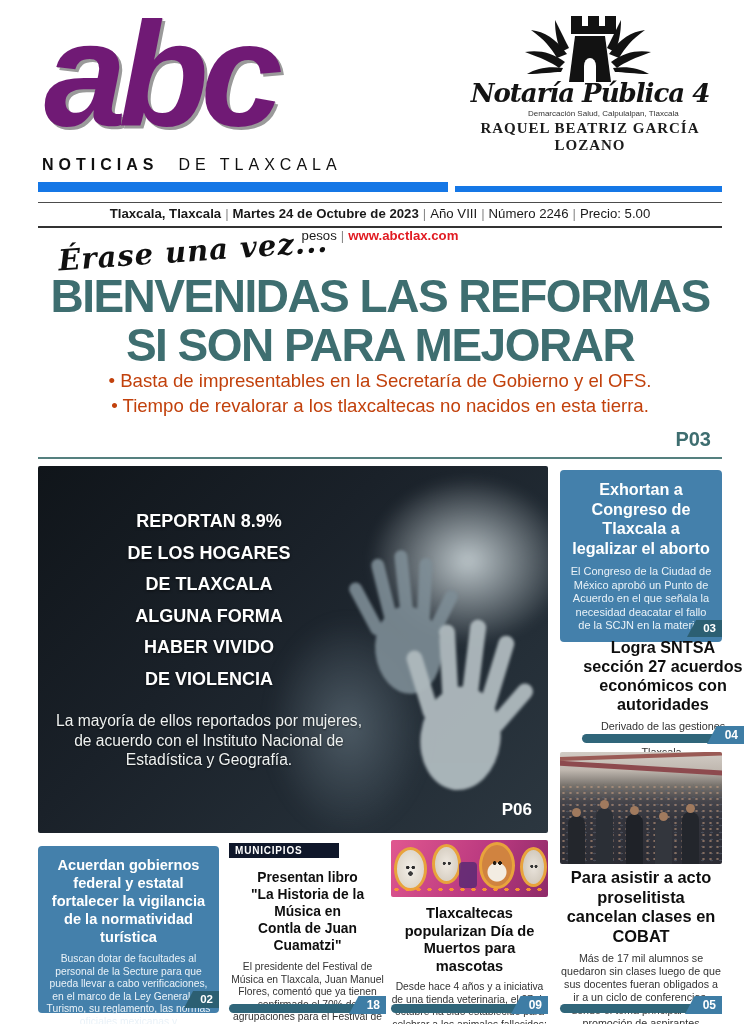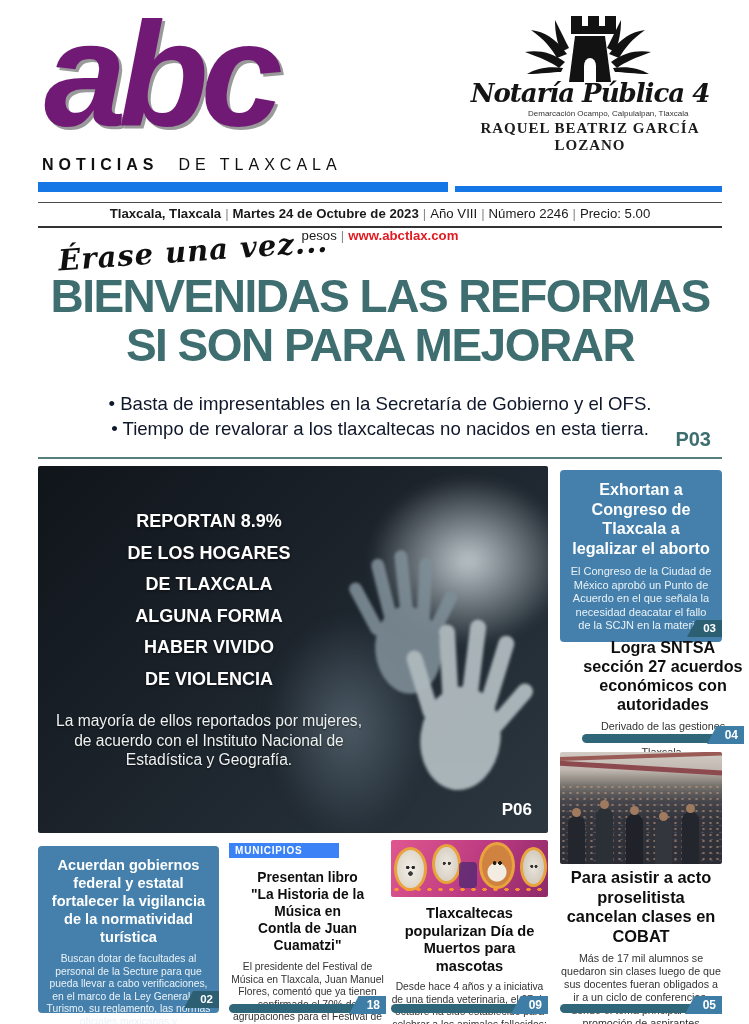--- a/index.html
+++ b/index.html
@@ -33,22 +33,22 @@
   .dateline .sep{color:#8a8a8a;font-weight:400;padding:0 4px;}
   .dateline .bold{font-weight:700;}
   .dateline .url{color:#e11b22;font-weight:700;text-decoration:none;}
 
   
   .kicker{left:58px;top:234px;font-family:"DejaVu Serif",serif;font-style:italic;
           font-weight:700;font-size:29px;color:#101010;transform:rotate(-4deg);
           letter-spacing:1px;}
   .lead-h1{left:38px;top:272px;width:684px;text-align:center;font-weight:800;
            font-size:46px;line-height:49px;letter-spacing:-1.5px;color:#3e6e70;}
-  .lead-bullets{left:38px;top:391px;width:684px;text-align:center;font-size:18.6px;
-                line-height:25px;color:#0f172a;font-weight:500;}
+  .lead-bullets{left:38px;top:368px;width:684px;text-align:center;font-size:18.6px;
+                line-height:25px;color:#c2410c;font-weight:500;}
   .lead-p{top:428px;right:38px;color:#3e6e70;font-weight:800;font-size:20px;}
   .lead-rule{left:38px;top:457px;width:684px;border-top:2px solid #55807f;height:0;}
 
   
   .feature{left:38px;top:466px;width:510px;height:367px;border-radius:2px;overflow:hidden;
            background:linear-gradient(135deg,#10151a 0%,#1a2129 40%,#242e37 75%,#2c3740 100%);}
   .feature .blob-light{position:absolute;left:330px;top:10px;width:200px;height:170px;
            background:radial-gradient(ellipse at center,rgba(216,226,229,.85) 0%,rgba(216,226,229,0) 70%);
            filter:blur(6px);}
   .feature .blob-mid{position:absolute;left:230px;top:150px;width:160px;height:220px;
@@ -100,21 +100,21 @@
   .cobat{top:868px;height:146px;}
   .cobat .h{font-size:16.4px;line-height:19.5px;}
   .cobat .s{font-size:10.7px;line-height:13px;margin-top:6px;}
 
   
   .tourism{left:38px;top:846px;width:181px;height:167px;}
   .tourism .h{font-size:14.6px;line-height:18px;}
   .tourism .s{font-size:10.3px;line-height:12.6px;}
 
   .muni{left:229px;top:840px;width:157px;height:174px;}
-  .muni-label{display:inline-block;background:#3b82f6;color:#fff;font-size:10px;
+  .muni-label{display:inline-block;background:#0f172a;color:#fff;font-size:10px;
               font-weight:700;letter-spacing:.8px;height:15px;line-height:15px;
               padding:0 8px 0 6px;min-width:110px;box-sizing:border-box;text-align:left;}
   .muni .h{font-size:13.8px;line-height:17px;margin-top:11px;}
   .muni .s{font-size:10.3px;line-height:12.6px;margin-top:7px;}
 
   .pets{left:391px;top:840px;width:157px;height:174px;}
   .pets-photo{position:relative;width:157px;height:57px;overflow:hidden;border-radius:2px;
         background:linear-gradient(115deg,#e0578f 0%,#bb3a80 55%,#8e2a68 100%);}
   .pets-photo::after{content:"";position:absolute;left:0;right:0;bottom:0;height:12px;opacity:.9;
         background-image:radial-gradient(#ff9a2e 2px,transparent 2.4px);background-size:11px 9px;}
@@ -156,21 +156,21 @@
 
       <path d="M114 44 C126 28 136 22 150 20 C136 30 130 38 124 48 Z"></path>
       <path d="M116 52 C130 42 142 40 156 42 C140 48 130 52 122 58 Z"></path>
       <path d="M112 38 C118 26 122 18 126 10 C126 22 124 32 120 42 Z"></path>
       <path d="M118 58 C132 56 144 58 154 64 C140 64 128 62 120 62 Z"></path>
     </g>
 
     <path d="M89 72 v-16 a6 8 0 0 1 12 0 v16 z" fill="#ffffff"></path>
   </svg>
   <div class="ad-script">Notaría Pública 4</div>
-  <div class="ad-sub">Demarcación Ocampo, Calpulalpan, Tlaxcala</div>
+  <div class="ad-sub">Demarcación Salud, Calpulalpan, Tlaxcala</div>
   <div class="ad-name">RAQUEL BEATRIZ GARCÍA LOZANO</div>
 </div>
 
 <div class="abs dateline">
   <span class="bold">Tlaxcala, Tlaxcala</span><span class="sep">|</span><span class="bold">Martes 24 de Octubre de 2023</span><span class="sep">|</span><span>Año VIII</span><span class="sep">|</span><span>Número 2246</span><span class="sep">|</span><span>Precio: 5.00 pesos</span><span class="sep">|</span><a href="#" class="url">www.abctlax.com</a>
 </div>
 
 <div class="abs kicker">Érase una vez...</div>
 <div class="abs lead-h1">
   <div>BIENVENIDAS LAS REFORMAS</div>

